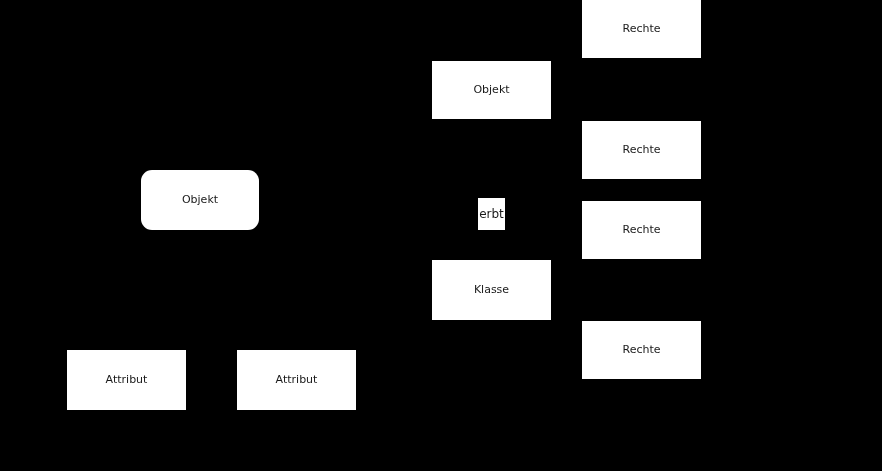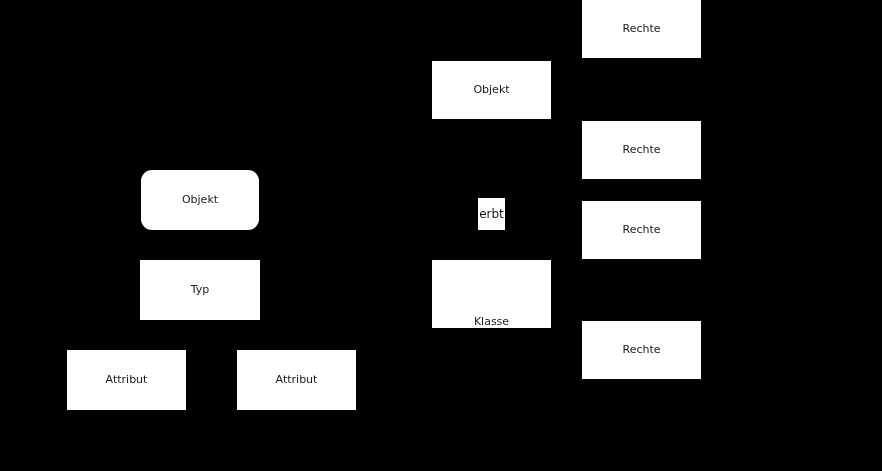--- a/index.html
+++ b/index.html
@@ -76,37 +76,34 @@
     <polyline points="551,90 566,90 566,29 582,29" style="stroke: rgb(0, 0, 0);"></polyline>
     <polyline points="551,290 566,290 566,150 582,150" style="stroke: rgb(0, 0, 0);"></polyline>
     <polyline points="551,290 566,290 566,230 582,230" style="stroke: rgb(0, 0, 0);"></polyline>
     <polyline points="551,290 566,290 566,350 582,350" style="stroke: rgb(0, 0, 0);"></polyline>
   </svg>
 
   <div class="node rounded" style="left: 141px; top: 170px; width: 118px; height: 60px; background: rgb(255, 255, 255); color: rgb(26, 26, 26);">
       <span>Objekt</span>
     </div>
 
-  <div class="node" style="left: 140px; top: 260px; width: 120px; height: 60px; background: rgb(255, 255, 255); color: rgb(26, 26, 26);">
-      <span>Typ</span>
-    </div>
 
   <div class="node" style="left: 67px; top: 350px; width: 119px; height: 60px; background: rgb(255, 255, 255); color: rgb(26, 26, 26);">
       <span>Attribut</span>
     </div>
 
   <div class="node" style="left: 237px; top: 350px; width: 119px; height: 60px; background: rgb(255, 255, 255); color: rgb(26, 26, 26);">
       <span>Attribut</span>
     </div>
 
   <div class="node" style="left: 432px; top: 61px; width: 119px; height: 58px; background: rgb(255, 255, 255); color: rgb(26, 26, 26);">
       <span>Objekt</span>
     </div>
 
-  <div class="node" style="left: 432px; top: 260px; width: 119px; height: 68px; background: rgb(255, 255, 255); color: rgb(26, 26, 26); align-items: flex-end;">
+  <div class="node" style="left: 432px; top: 260px; width: 119px; height: 60px; background: rgb(255, 255, 255); color: rgb(26, 26, 26);">
       <span>Klasse</span>
     </div>
 
   <div class="node" style="left: 582px; top: 0px; width: 119px; height: 58px; background: rgb(255, 255, 255); color: rgb(26, 26, 26);">
       <span>Rechte</span>
     </div>
 
   <div class="node" style="left: 582px; top: 121px; width: 119px; height: 58px; background: rgb(255, 255, 255); color: rgb(26, 26, 26);">
       <span>Rechte</span>
     </div>

